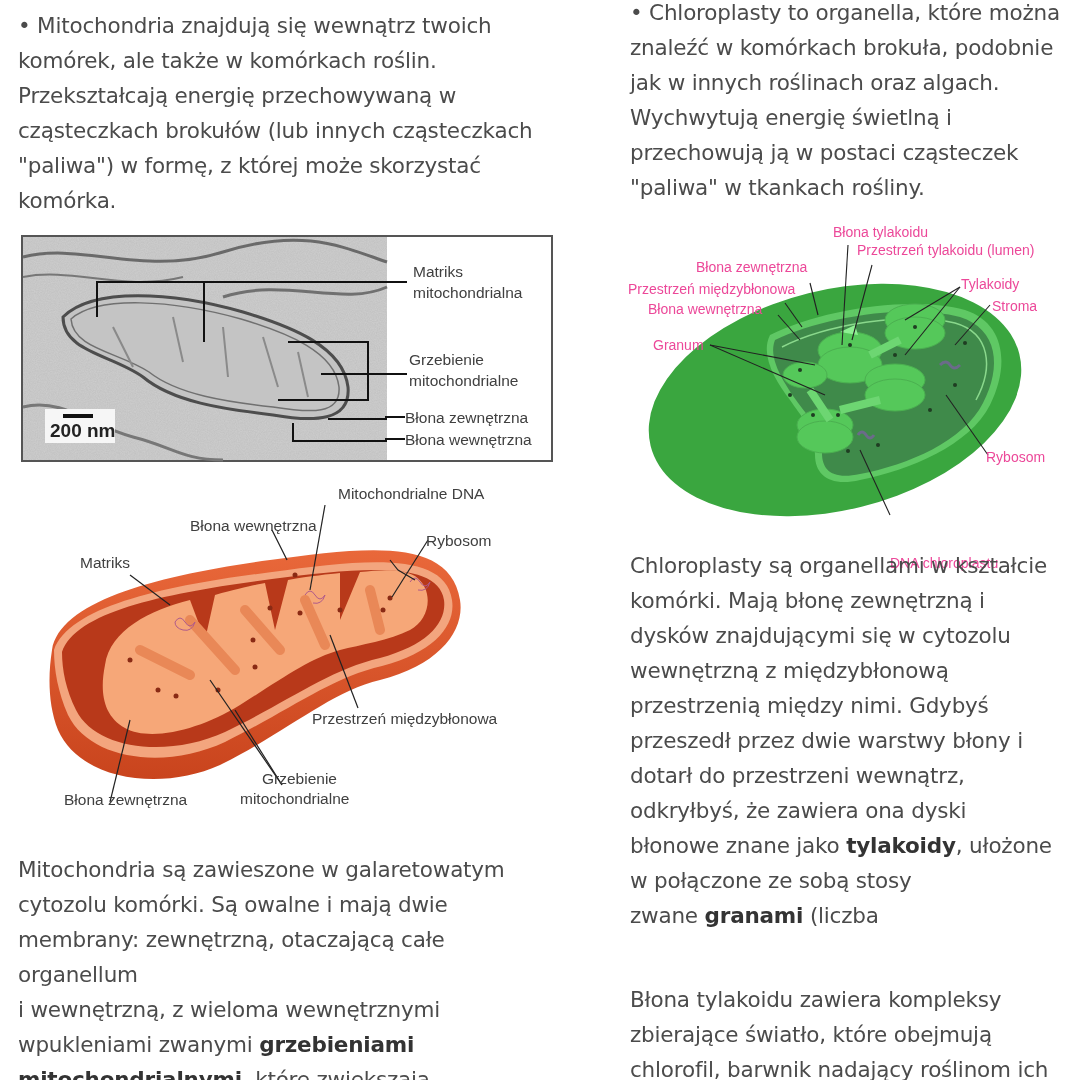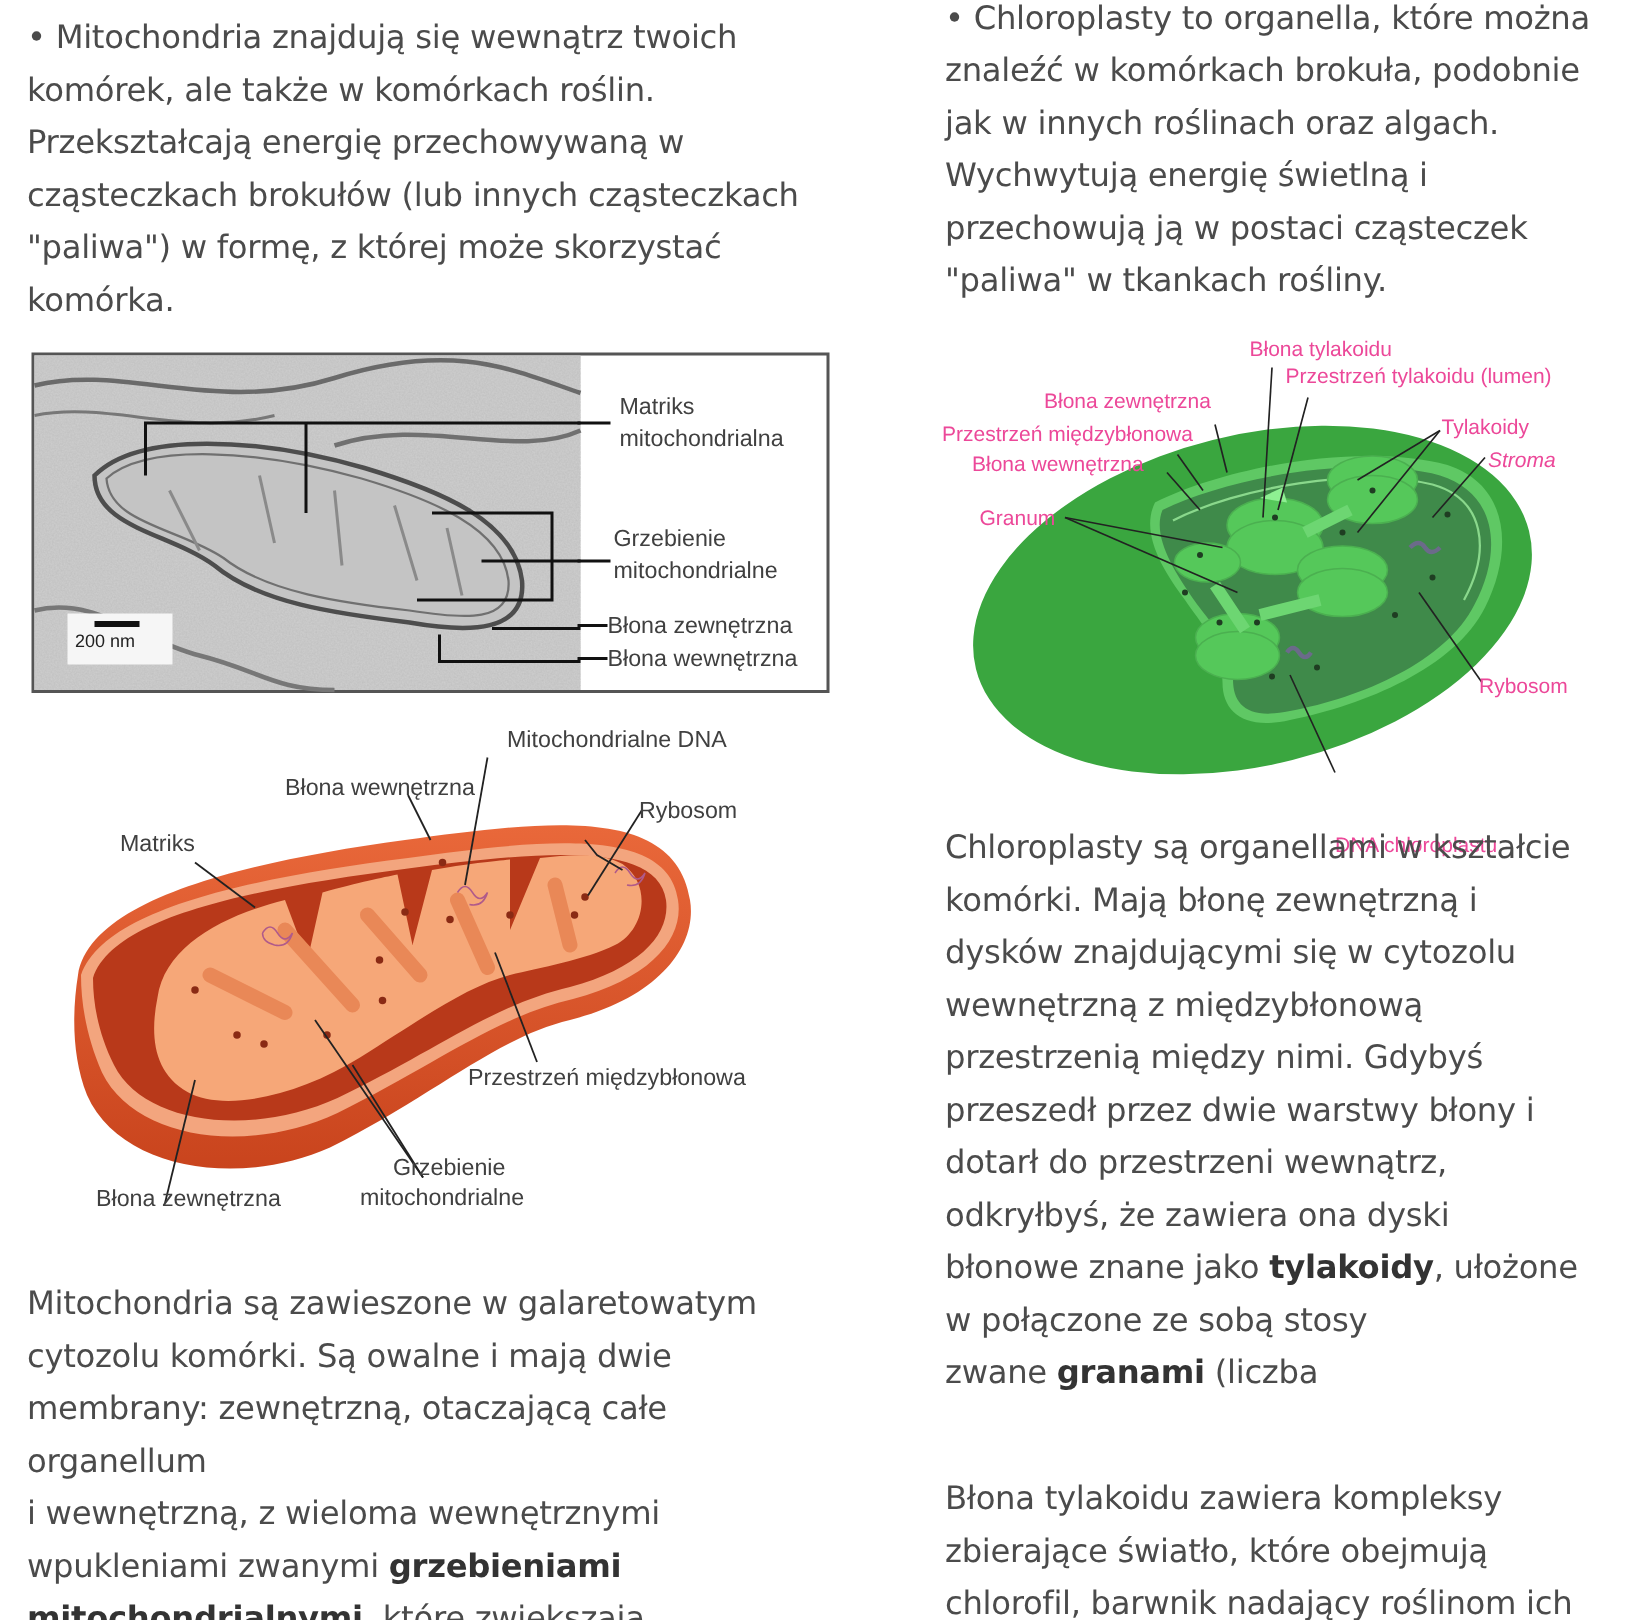--- a/index.html
+++ b/index.html
@@ -54,21 +54,21 @@
     <path d="M298,137 L364,137" stroke="#111" stroke-width="2"></path>
     <path d="M305,182 L364,182" stroke="#111" stroke-width="2"></path>
     <path d="M270,186 L270,204 L364,204" stroke="#111" stroke-width="2" fill="none"></path>
 
     <rect x="22" y="172" width="70" height="34" fill="#f6f6f6"></rect>
     <rect x="40" y="177" width="30" height="4" fill="#111"></rect>
   </svg>
   <svg width="170" height="223" style="left:362px;top:0;">
     <path d="M0,45 L22,45 M0,137 L22,137 M0,180 L20,180 M0,202 L20,202" stroke="#111" stroke-width="2"></path>
   </svg>
-  <span class="abs" style="left:27px;top:183px;font-family:'Liberation Sans',sans-serif;font-size:12px;color:#222;">200 nm</span>
+  <span class="abs" style="left:27px;top:183px;font-family:'Liberation Sans',sans-serif;font-size:19px;color:#222;font-weight:bold;">200 nm</span>
   <span class="lbl" style="left:390px;top:25px;">Matriks</span>
   <span class="lbl" style="left:390px;top:46px;">mitochondrialna</span>
   <span class="lbl" style="left:386px;top:113px;">Grzebienie</span>
   <span class="lbl" style="left:386px;top:134px;">mitochondrialne</span>
   <span class="lbl" style="left:382px;top:171px;">Błona zewnętrzna</span>
   <span class="lbl" style="left:382px;top:193px;">Błona wewnętrzna</span>
 </div>
 
 <div class="abs" style="left:40px;top:480px;width:490px;height:340px;">
   <svg width="490" height="340" style="left:0;top:0;">
@@ -200,21 +200,21 @@
       <path d="M378,240 L336,180"></path>
       <path d="M280,300 L250,235"></path>
     </g>
   </svg>
   <span class="lbl-s" style="left:223px;top:8px;">Błona tylakoidu</span>
   <span class="lbl-s" style="left:247px;top:26px;">Przestrzeń tylakoidu (lumen)</span>
   <span class="lbl-s" style="left:86px;top:43px;">Błona zewnętrzna</span>
   <span class="lbl-s" style="left:18px;top:65px;">Przestrzeń międzybłonowa</span>
   <span class="lbl-s" style="left:351px;top:60px;">Tylakoidy</span>
   <span class="lbl-s" style="left:38px;top:85px;">Błona wewnętrzna</span>
-  <span class="lbl-s" style="left:382px;top:82px;font-style:italic;">Stroma</span>
+  <span class="lbl-s" style="left:382px;top:82px;">Stroma</span>
   <span class="lbl-s" style="left:43px;top:121px;">Granum</span>
   <span class="lbl-s" style="left:376px;top:233px;">Rybosom</span>
   <span class="lbl-s" style="left:280px;top:295px;margin-top:44px;">DNA chloroplastu</span>
 </div>
 
 <div class="abs" style="left:630px;top:548px;width:440px;">
   <p>Chloroplasty są organellami w kształcie</p>
   <p>komórki. Mają błonę zewnętrzną i</p>
   <p>dysków znajdującymi się w cytozolu</p>
   <p>wewnętrzną z międzybłonową</p>

